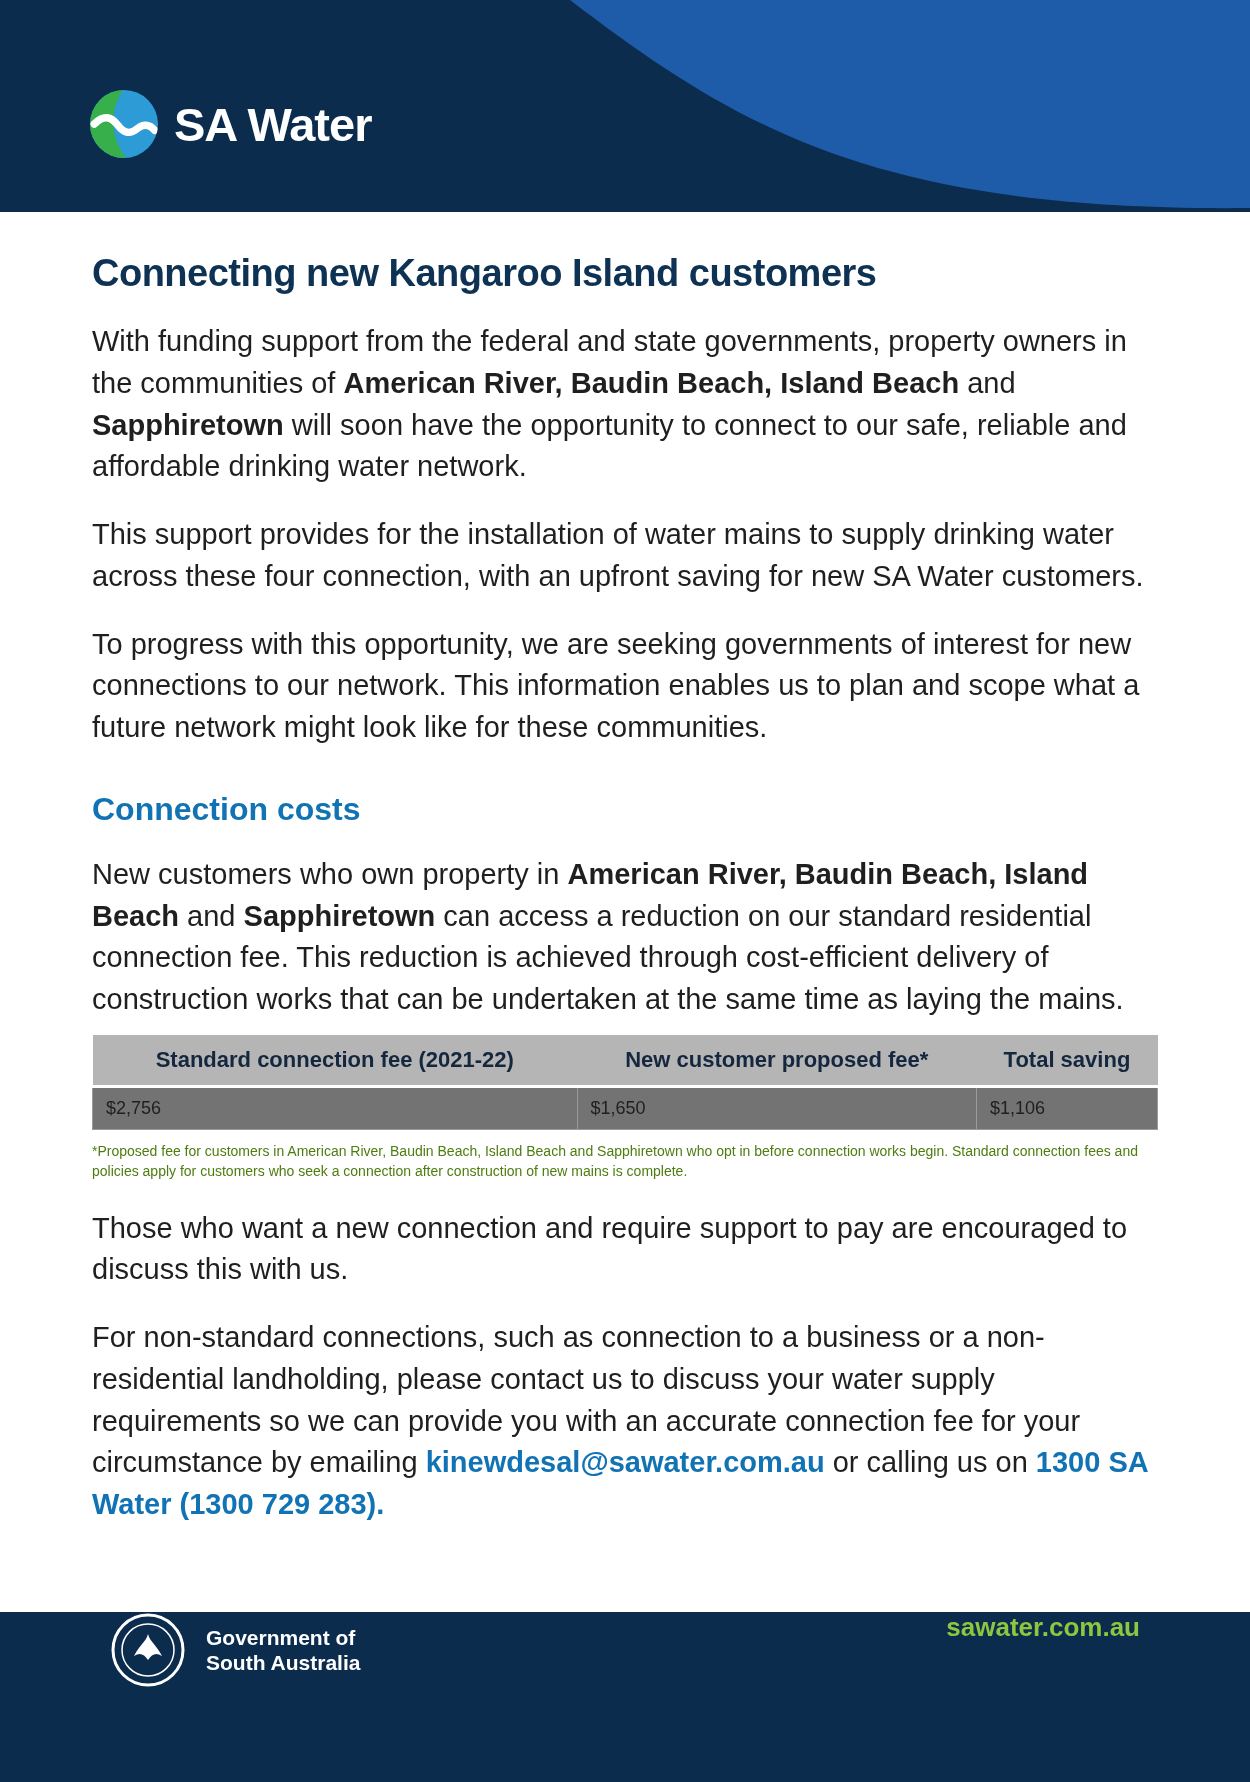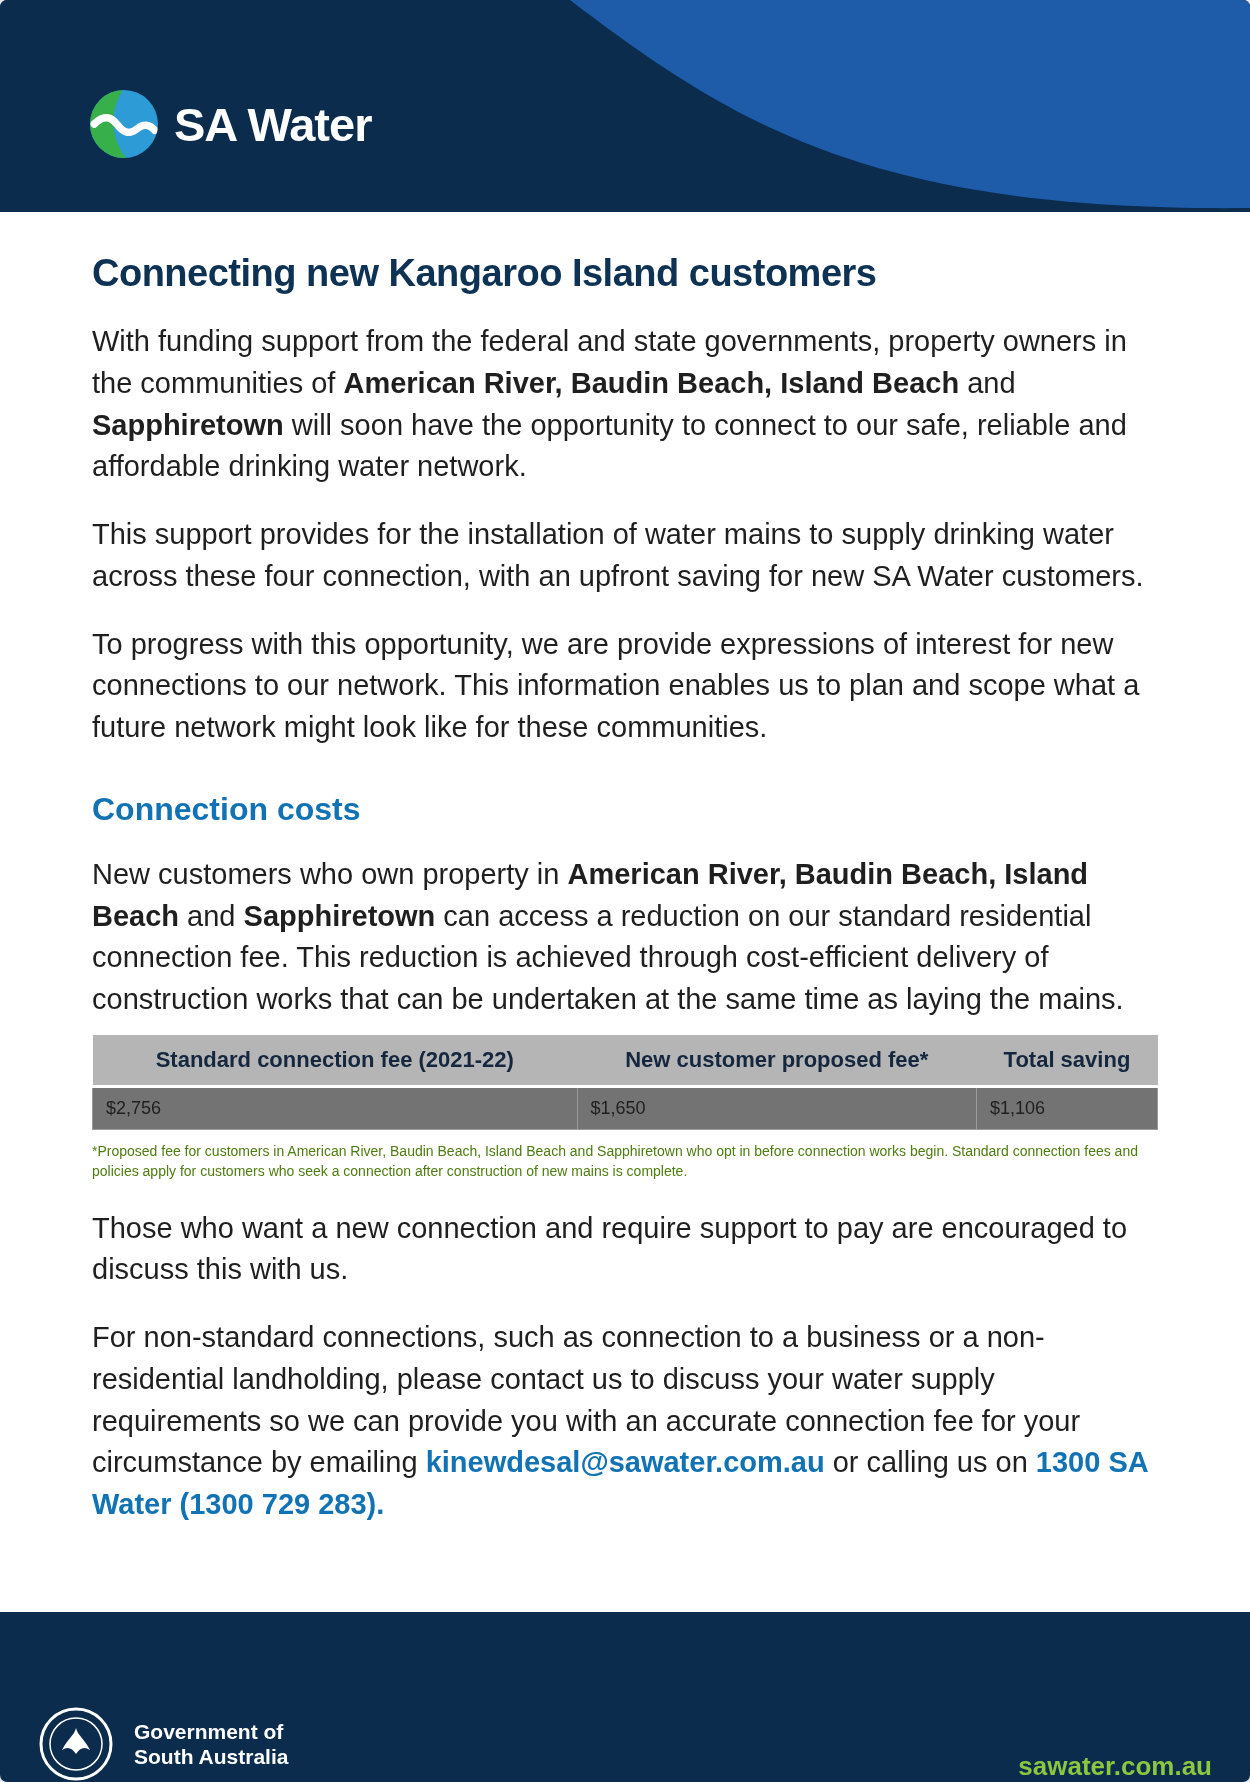--- a/index.html
+++ b/index.html
@@ -7,21 +7,20 @@
   body { font-family: "Liberation Sans", sans-serif; }
 
   .page {
     width: 1250px;
     height: 1782px;
     margin: 0 auto;
     background: #ffffff;
     display: flex;
     flex-direction: column;
     overflow: hidden;
-    border-radius: 7px;
   }
 
   
   .header {
     position: relative;
     height: 212px;
     background: #0b2c4d;
     flex: 0 0 auto;
     overflow: hidden;
   }
@@ -111,23 +110,23 @@
     cursor: pointer;
   }
 
   
   .footer {
     margin-top: auto;
     flex: 0 0 auto;
     height: 170px;
     background: #0b2c4d;
     display: flex;
-    align-items: flex-end;
+    align-items: flex-start;
     justify-content: space-between;
-    padding: 0 38px;
+    padding: 0 110px;
   }
   .footer-left { display: flex; align-items: center; gap: 20px; }
   .crest { width: 76px; height: 76px; display: block; }
   .gov-text {
     color: #ffffff;
     font-size: 21px;
     font-weight: 700;
     line-height: 1.2;
   }
   .footer-site {
@@ -166,21 +165,21 @@
   </div>
 
   <div class="main">
 
     <h1 class="doc-title">Connecting new Kangaroo Island customers</h1>
 
     <p class="body-text"><span>With funding support from the federal and state governments, property owners in the communities of </span><b>American River, Baudin Beach, Island Beach</b><span> and </span><b>Sapphiretown</b><span> will soon have the opportunity to connect to our safe, reliable and affordable drinking water network.</span></p>
 
     <p class="body-text">This support provides for the installation of water mains to supply drinking water across these four connection, with an upfront saving for new SA Water customers.</p>
 
-    <p class="body-text">To progress with this opportunity, we are provide expressions of interest for new connections to our network. This information enables us to plan and scope what a future network might look like for these communities.</p>
+    <p class="body-text">To progress with this opportunity, we are seeking governments of interest for new connections to our network. This information enables us to plan and scope what a future network might look like for these communities.</p>
 
     <h2 class="section-heading">Connection costs</h2>
 
     <p class="body-text"><span>New customers who own property in </span><b>American River, Baudin Beach, Island Beach</b><span> and </span><b>Sapphiretown</b><span> can access a reduction on our standard residential connection fee. This reduction is achieved through cost-efficient delivery of construction works that can be undertaken at the same time as laying the mains.</span></p>
 
 
     <table class="fee-table">
       <thead>
         <tr>
           <th class="col-1">Standard connection fee (2021-22)</th>

